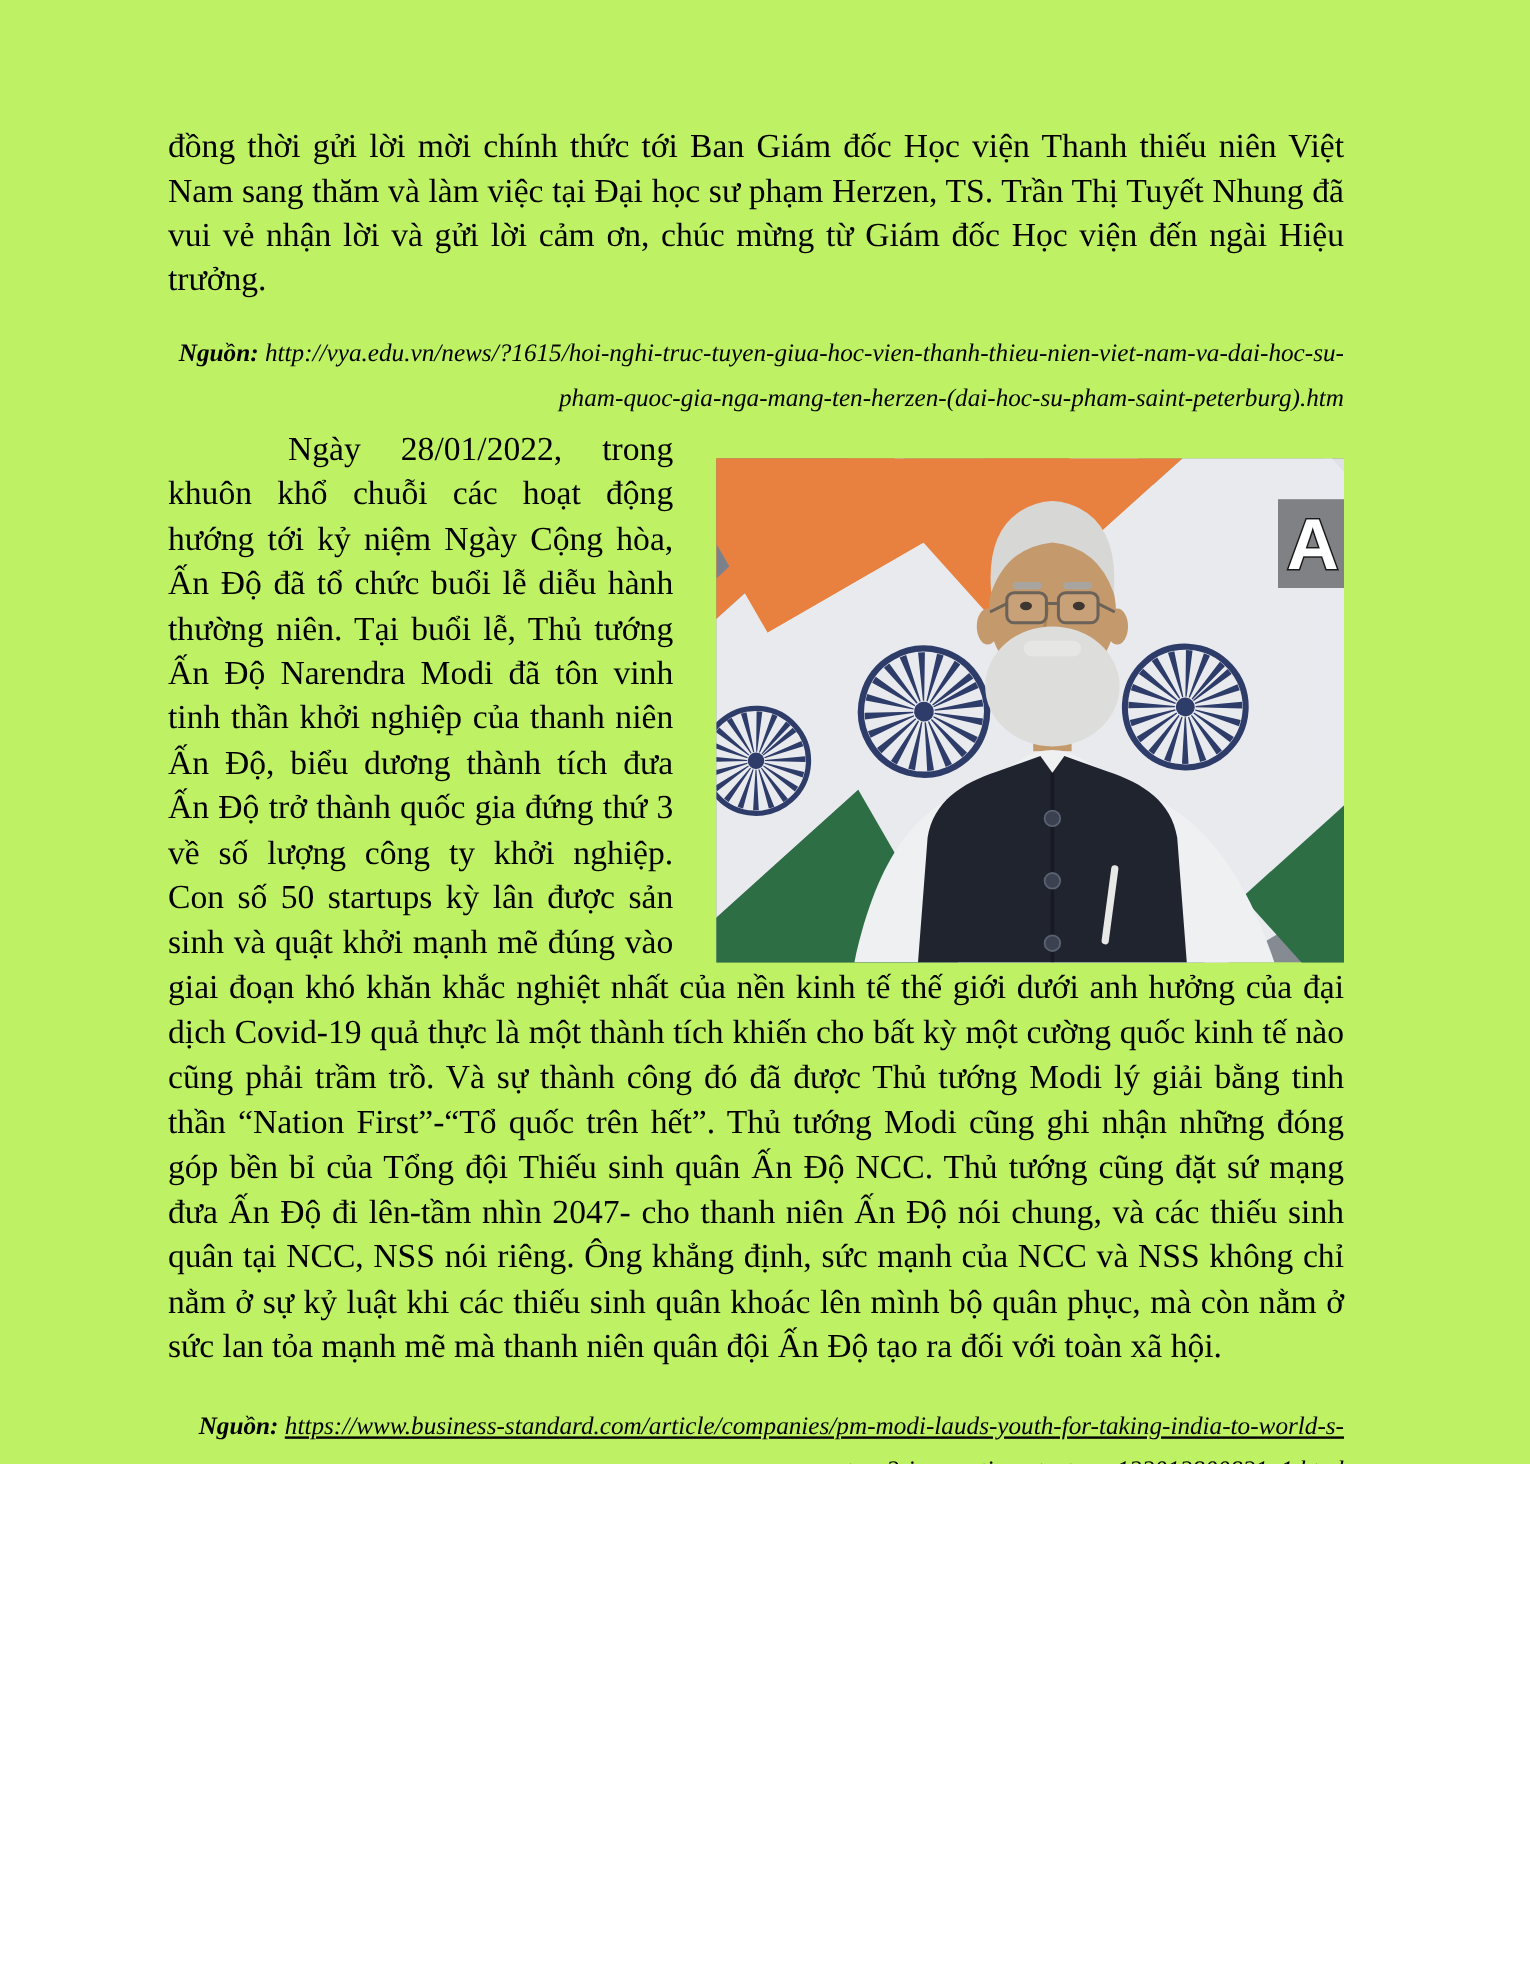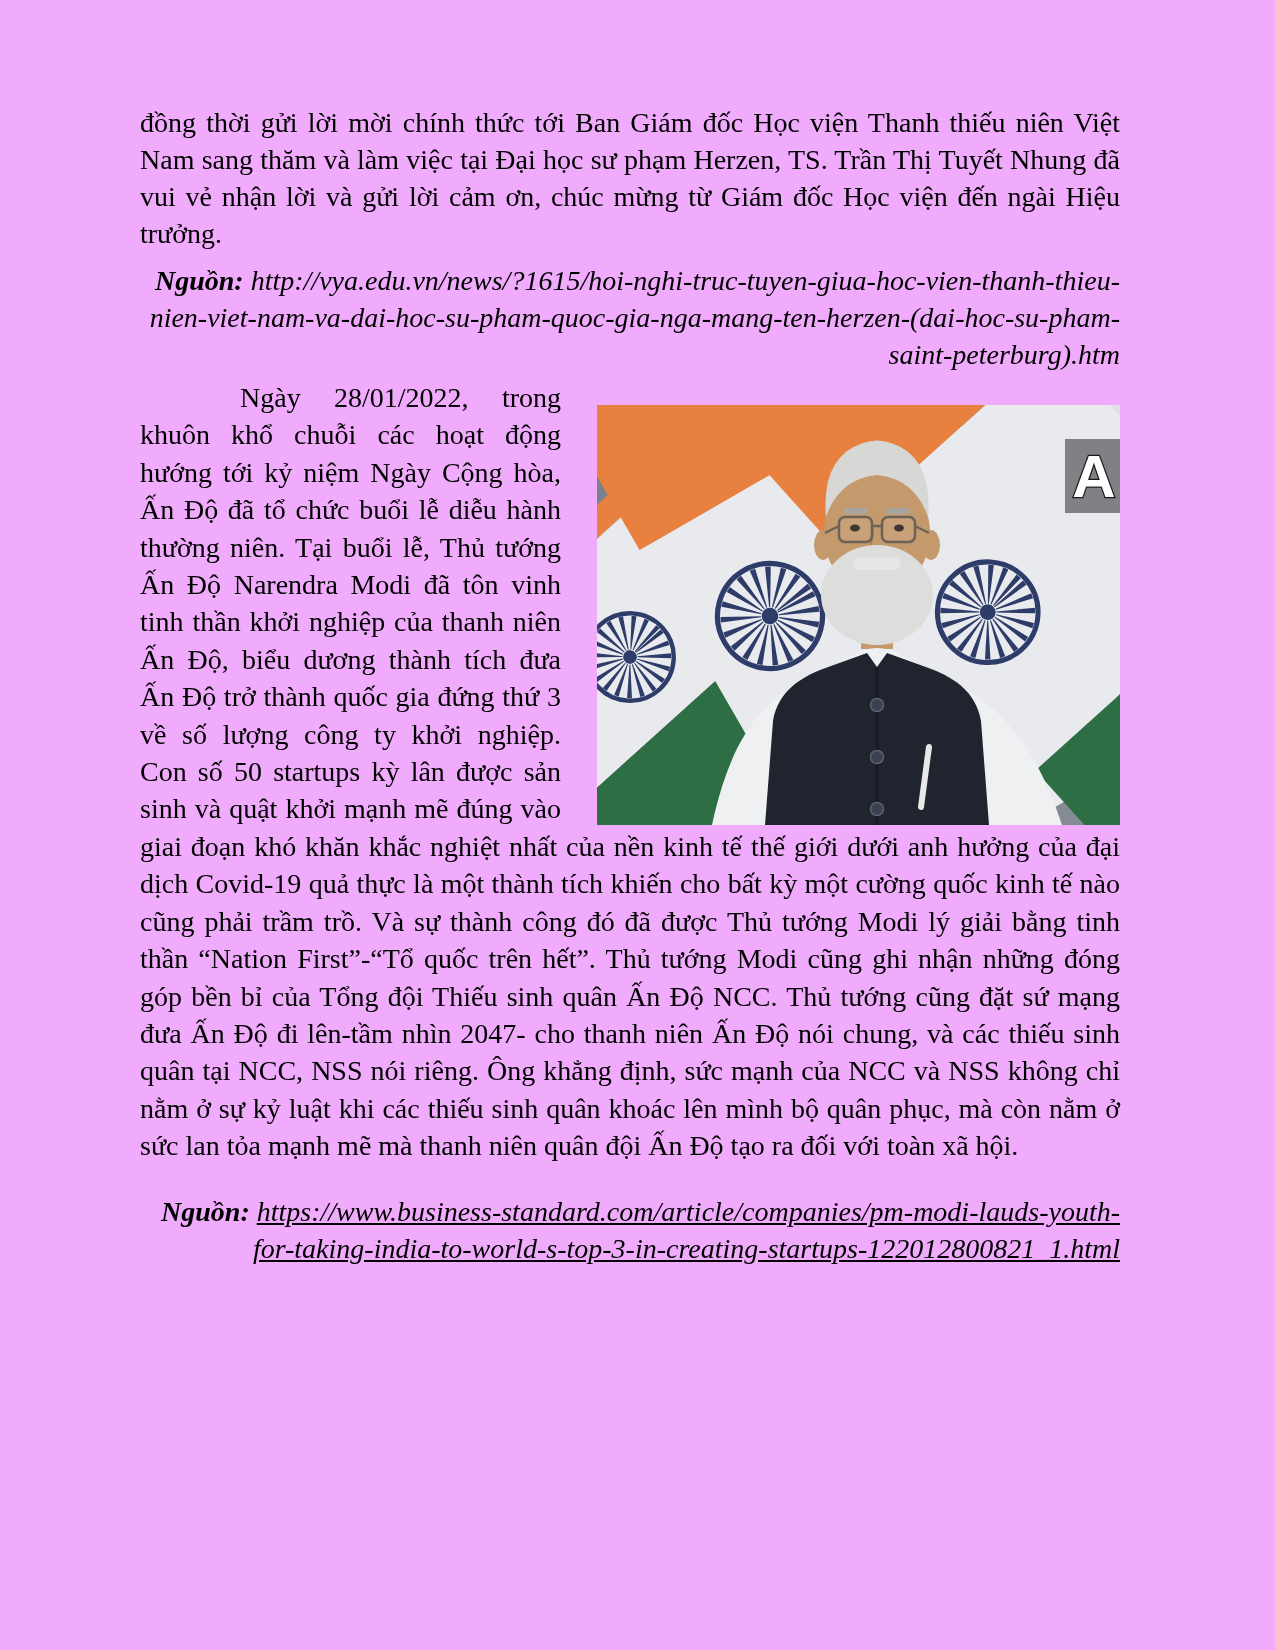--- a/index.html
+++ b/index.html
@@ -1,39 +1,39 @@
 <!DOCTYPE html>
 <html><head>
 <meta charset="utf-8">
 <style>
   html, body { margin: 0; padding: 0; background: #ffffff; }
   .page {
     position: relative;
     width: 1275px;
-    height: 1650px;
-    background: #f0abfc;
+    height: 1220px;
+    background: #bef264;
     color: #000;
     font-family: "Liberation Serif", "DejaVu Serif", serif;
     overflow: hidden;
   }
   .content {
     position: absolute;
     left: 140px;
     top: 104px;
     width: 980px;
   }
   .para {
     margin: 0;
     font-size: 28px;
     line-height: 37px;
     text-align: justify;
   }
   .source {
-    margin: 10px 0 0 0;
-    font-size: 28px;
+    margin: 24px 0 0 0;
+    font-size: 21px;
     line-height: 37px;
     text-align: right;
     font-style: italic;
   }
   .source .src-label { font-weight: bold; }
   .source a {
     color: #000;
   }
   .source .plain { text-decoration: none; }
   .source .linked { text-decoration: underline; }

